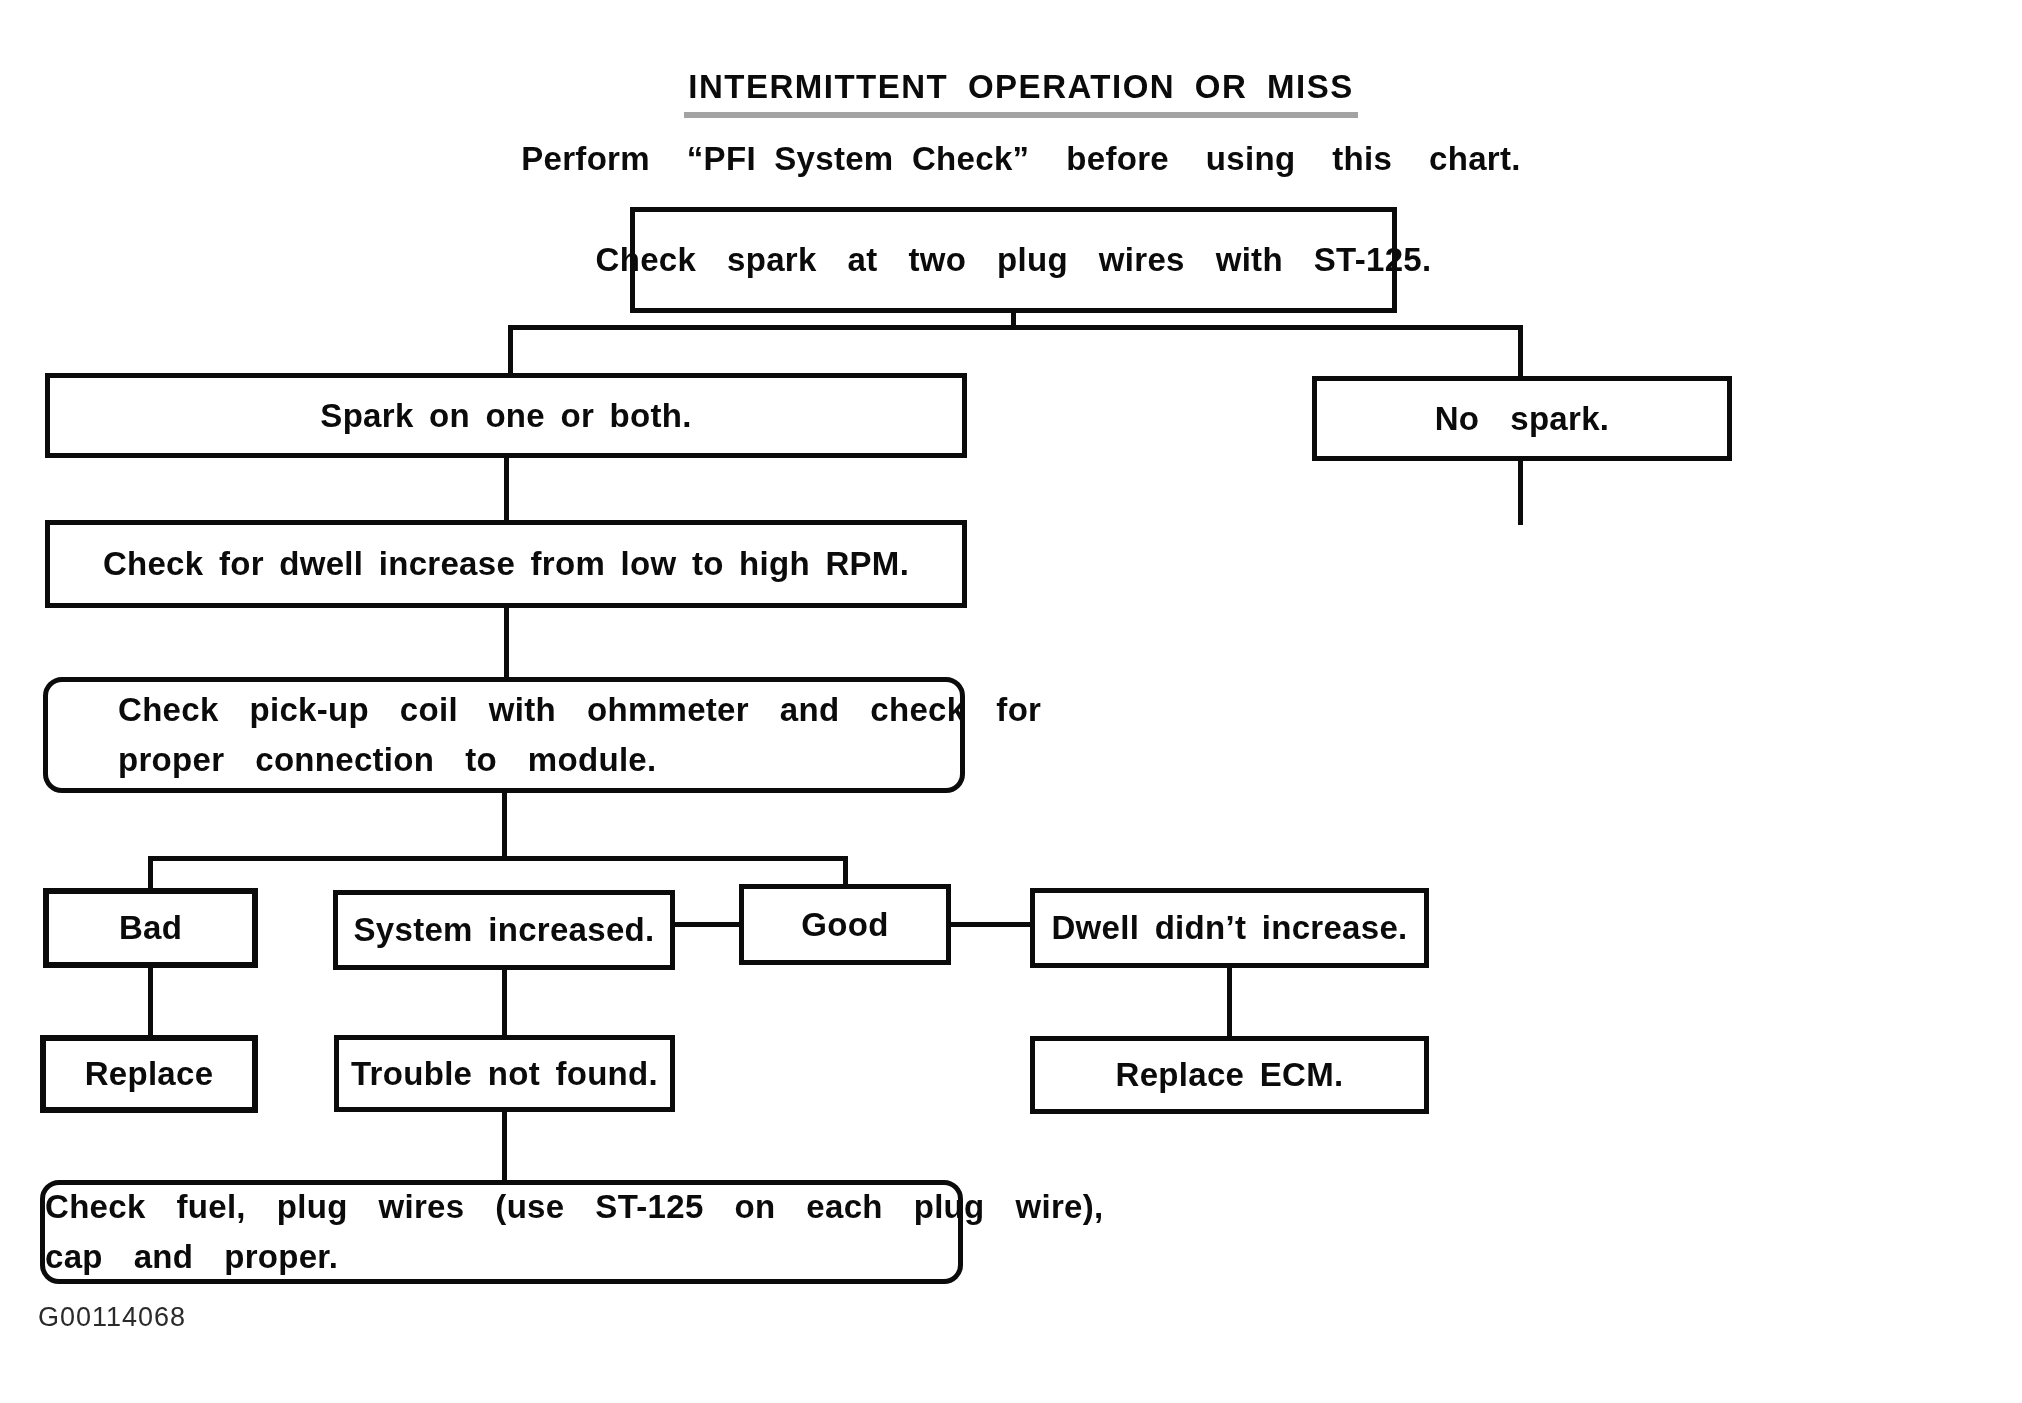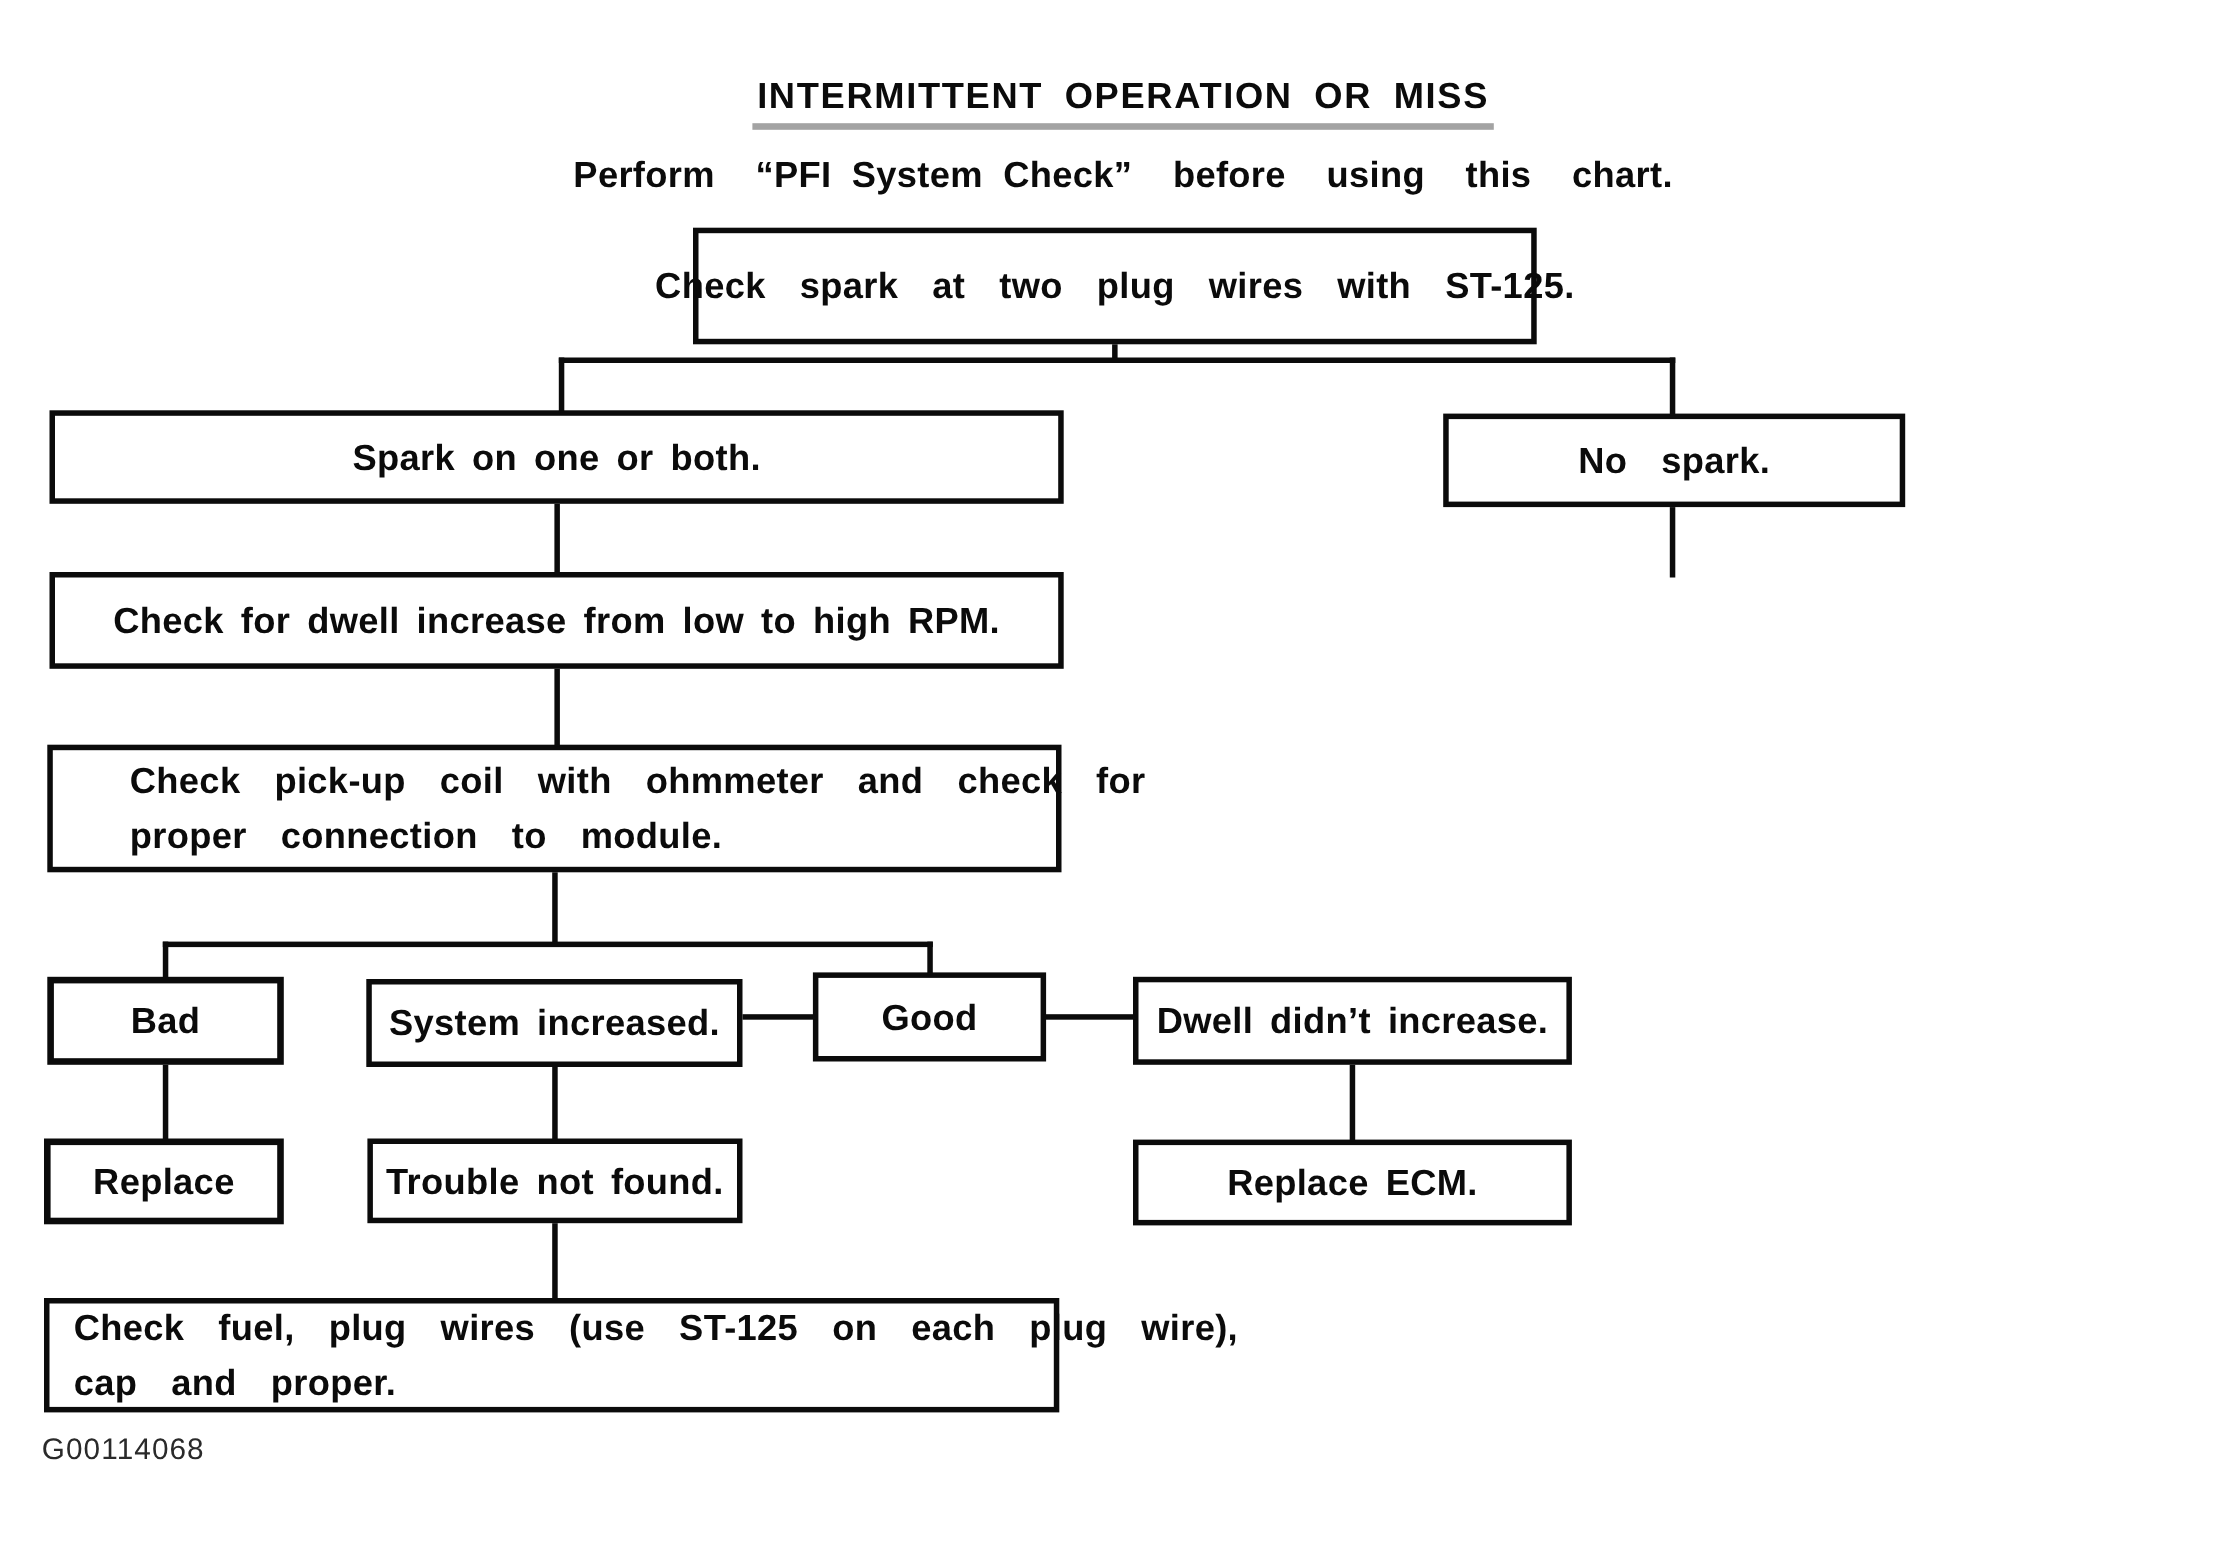--- a/index.html
+++ b/index.html
@@ -49,20 +49,21 @@
     display: flex;
     align-items: center;
     justify-content: center;
     white-space: pre;
   }
   .node.thick { border-width: 6px; }
   .node.multi {
     flex-direction: column;
     align-items: flex-start;
     justify-content: center;
+    border-radius: 19px;
   }
   .node.multi .ln { line-height: 50px; white-space: pre; }
   .wire { position: absolute; background: #0b0b0b; }
   .wire.v { width: 5px; }
   .wire.h { height: 5px; }
   .figcode {
     position: absolute;
     left: 38px; top: 1302px;
     font-size: 27px;
     font-weight: 400;
@@ -123,21 +124,21 @@
   </div>
 
   <div class="node" style="left:334px; top:1035px; width:341px; height:77px;">
     <span>Trouble not found.</span>
   </div>
 
   <div class="node" style="left:1030px; top:1036px; width:399px; height:78px;">
     <span>Replace ECM.</span>
   </div>
 
-  <div class="node multi" style="left:40px; top:1180px; width:923px; height:104px; padding-left:22px;">
+  <div class="node multi" style="left:40px; top:1180px; width:923px; height:104px; ">
     <div class="ln">Check  fuel,  plug  wires  (use  ST-125  on  each  plug  wire),</div>
     <div class="ln">cap  and  proper.</div>
   </div>
 
   <div class="wire v" style="left:1011px; top:313px; height:14px;"></div>
   <div class="wire h" style="left:508px; top:325px; width:1015px;"></div>
   <div class="wire v" style="left:508px; top:325px; height:50px;"></div>
   <div class="wire v" style="left:1518px; top:325px; height:53px;"></div>
   <div class="wire v" style="left:504px; top:458px; height:64px;"></div>
   <div class="wire v" style="left:1518px; top:461px; height:64px;"></div>

